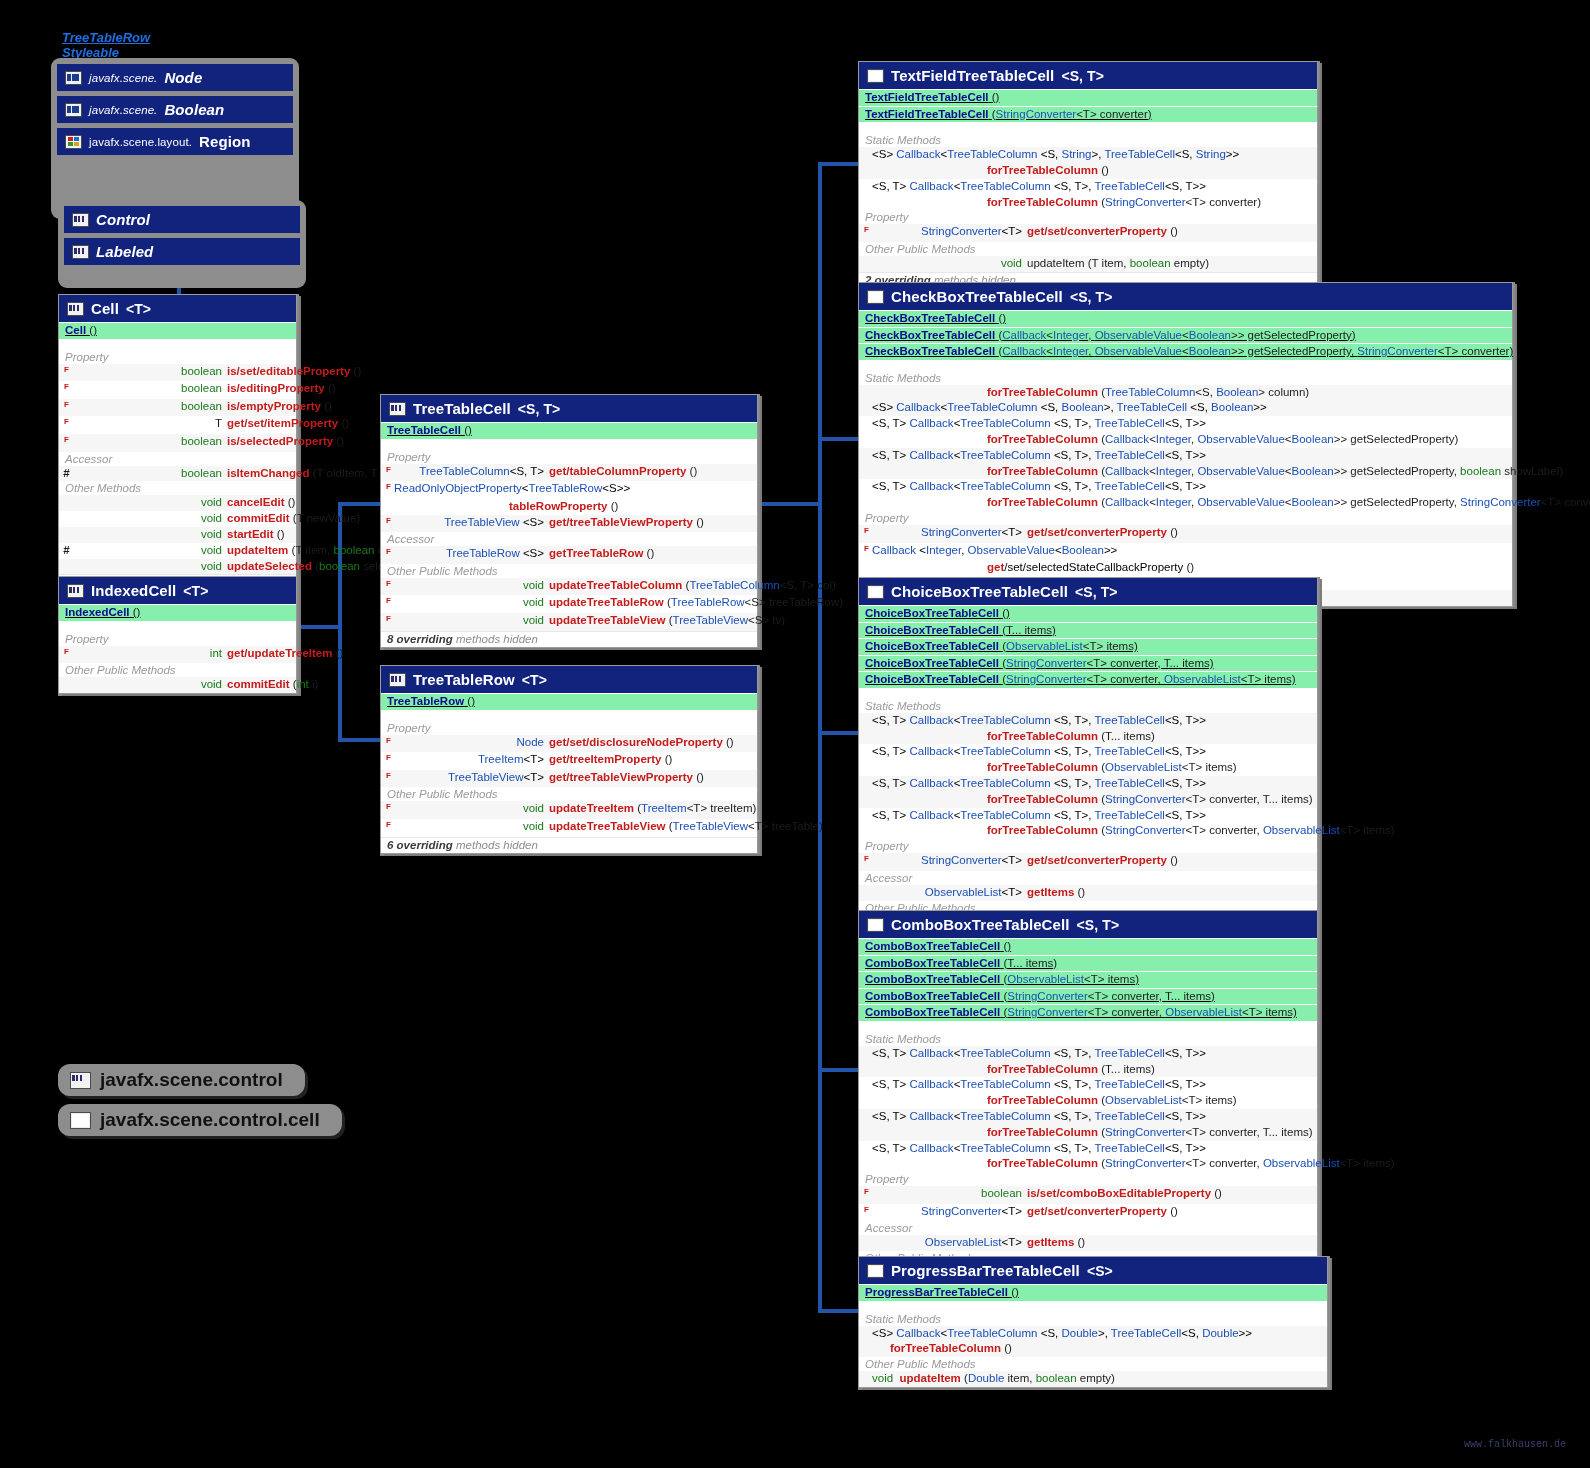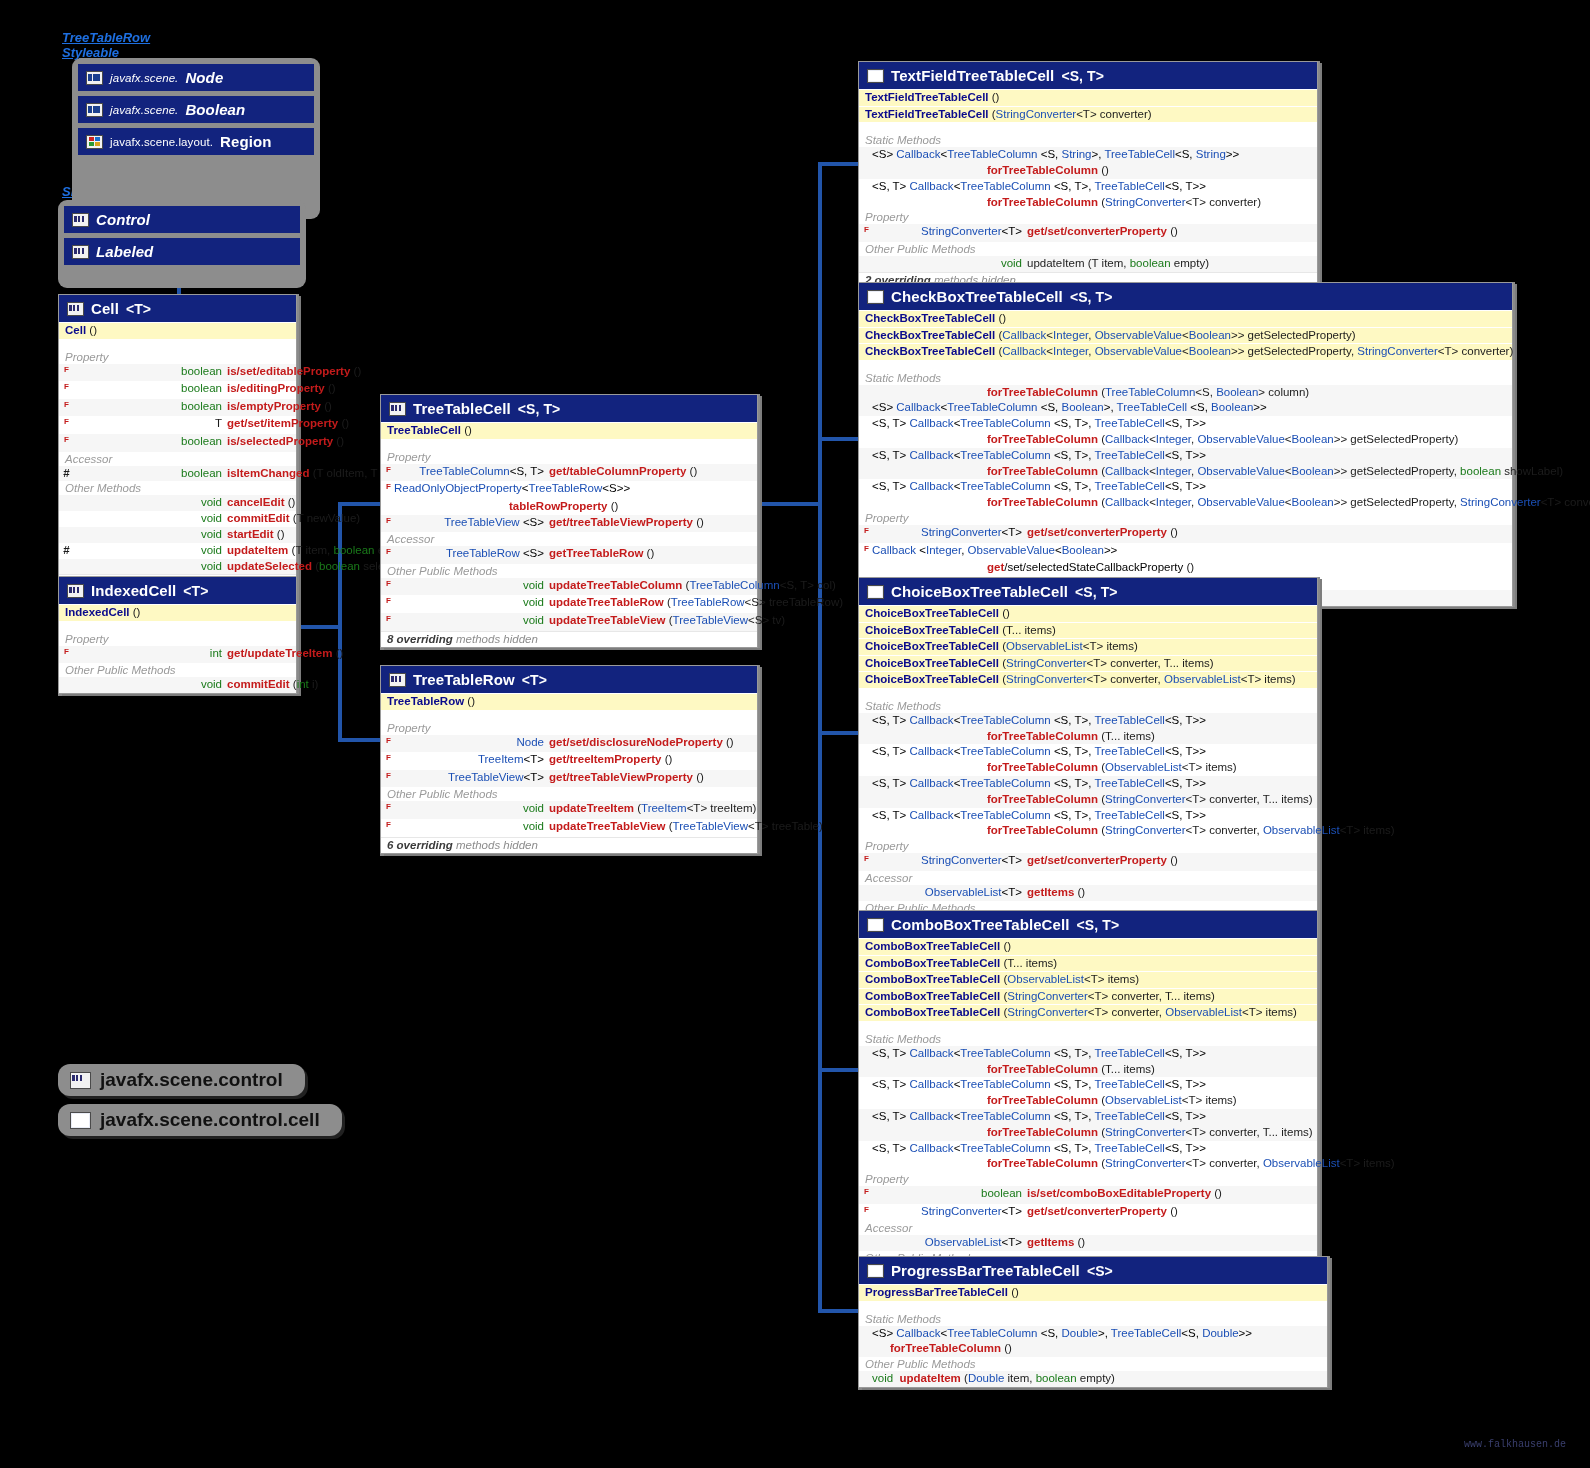--- a/index.html
+++ b/index.html
@@ -38,21 +38,21 @@
   .ico.node{background:#f2f2f2;}
   .ico.node::before{content:"";position:absolute;left:1px;top:2px;width:4px;height:7px;background:#1b3f8f;}
   .ico.node::after{content:"";position:absolute;left:6px;top:2px;width:7px;height:7px;background:#1b3f8f;}
   .ico.region{background:#f2f2f2;}
   .ico.region::before{content:"";position:absolute;left:1.5px;top:1.5px;width:5px;height:4px;background:#cc2222;
         box-shadow:6px 0 0 #1b6fcc, 0 5px 0 #2c9a34, 6px 5px 0 #d8a21b;}
 
   
   .row{font-size:11.5px;line-height:1.18;padding:1px 5px 1px 6px;white-space:nowrap;
        border-top:1px solid #ffffff;}
-  .ctor{background:#fef9c3;}
+  .ctor{background:#86efac;text-decoration:underline;}
   .ctor .n{color:#0a0a8c;font-weight:bold;}
   .gap{height:11px;background:#fff;}
   .sec{font-size:11.5px;font-style:italic;color:#9a9a9a;padding:1px 5px 1px 6px;background:#fff;}
   .alt{background:#f6f6f6;}
   .foot{font-size:11.5px;font-style:italic;color:#8c8c8c;padding:1px 6px 2px 6px;background:#fff;border-top:1px solid #e7e7e7;}
   .foot b{color:#3b3b3b;font-style:italic;font-weight:bold;}
 
   .t-type{color:#1b4fb5;}
   .t-void{color:#1a7a1a;}
   .t-prim{color:#1a7a1a;}
@@ -98,21 +98,21 @@
   <div class="ln" style="left:818px;top:162px;width:40px;height:4px;"></div>
   <div class="ln" style="left:818px;top:437px;width:40px;height:4px;"></div>
   <div class="ln" style="left:818px;top:731px;width:40px;height:4px;"></div>
   <div class="ln" style="left:818px;top:1068px;width:40px;height:4px;"></div>
   <div class="ln" style="left:818px;top:1309px;width:40px;height:4px;"></div>
 
   <div class="iface" style="left:62px;top:30px;">TreeTableRow</div>
   <div class="iface" style="left:62px;top:45px;">Styleable</div>
   <div class="iface" style="left:62px;top:184px;">Skinnable</div>
 
-  <div class="box roundwrap" style="left:72px;top:58px;width:248px;height:161px;">
+  <div class="box roundwrap" style="left:51px;top:58px;width:248px;height:161px;">
     <div class="hdr" style="margin:2px 2px;">
       <span class="ico node"></span>
       <span style="font-style:italic;font-weight:normal;font-size:11.5px;">javafx.scene.</span>
       <span class="nm" style="font-style:italic;">Node</span>
     </div>
     <div class="hdr" style="margin:5px 2px 2px;">
       <span class="ico node"></span>
       <span style="font-style:italic;font-weight:normal;font-size:11.5px;">javafx.scene.</span>
       <span class="nm" style="font-style:italic;">Boolean</span>
     </div>

